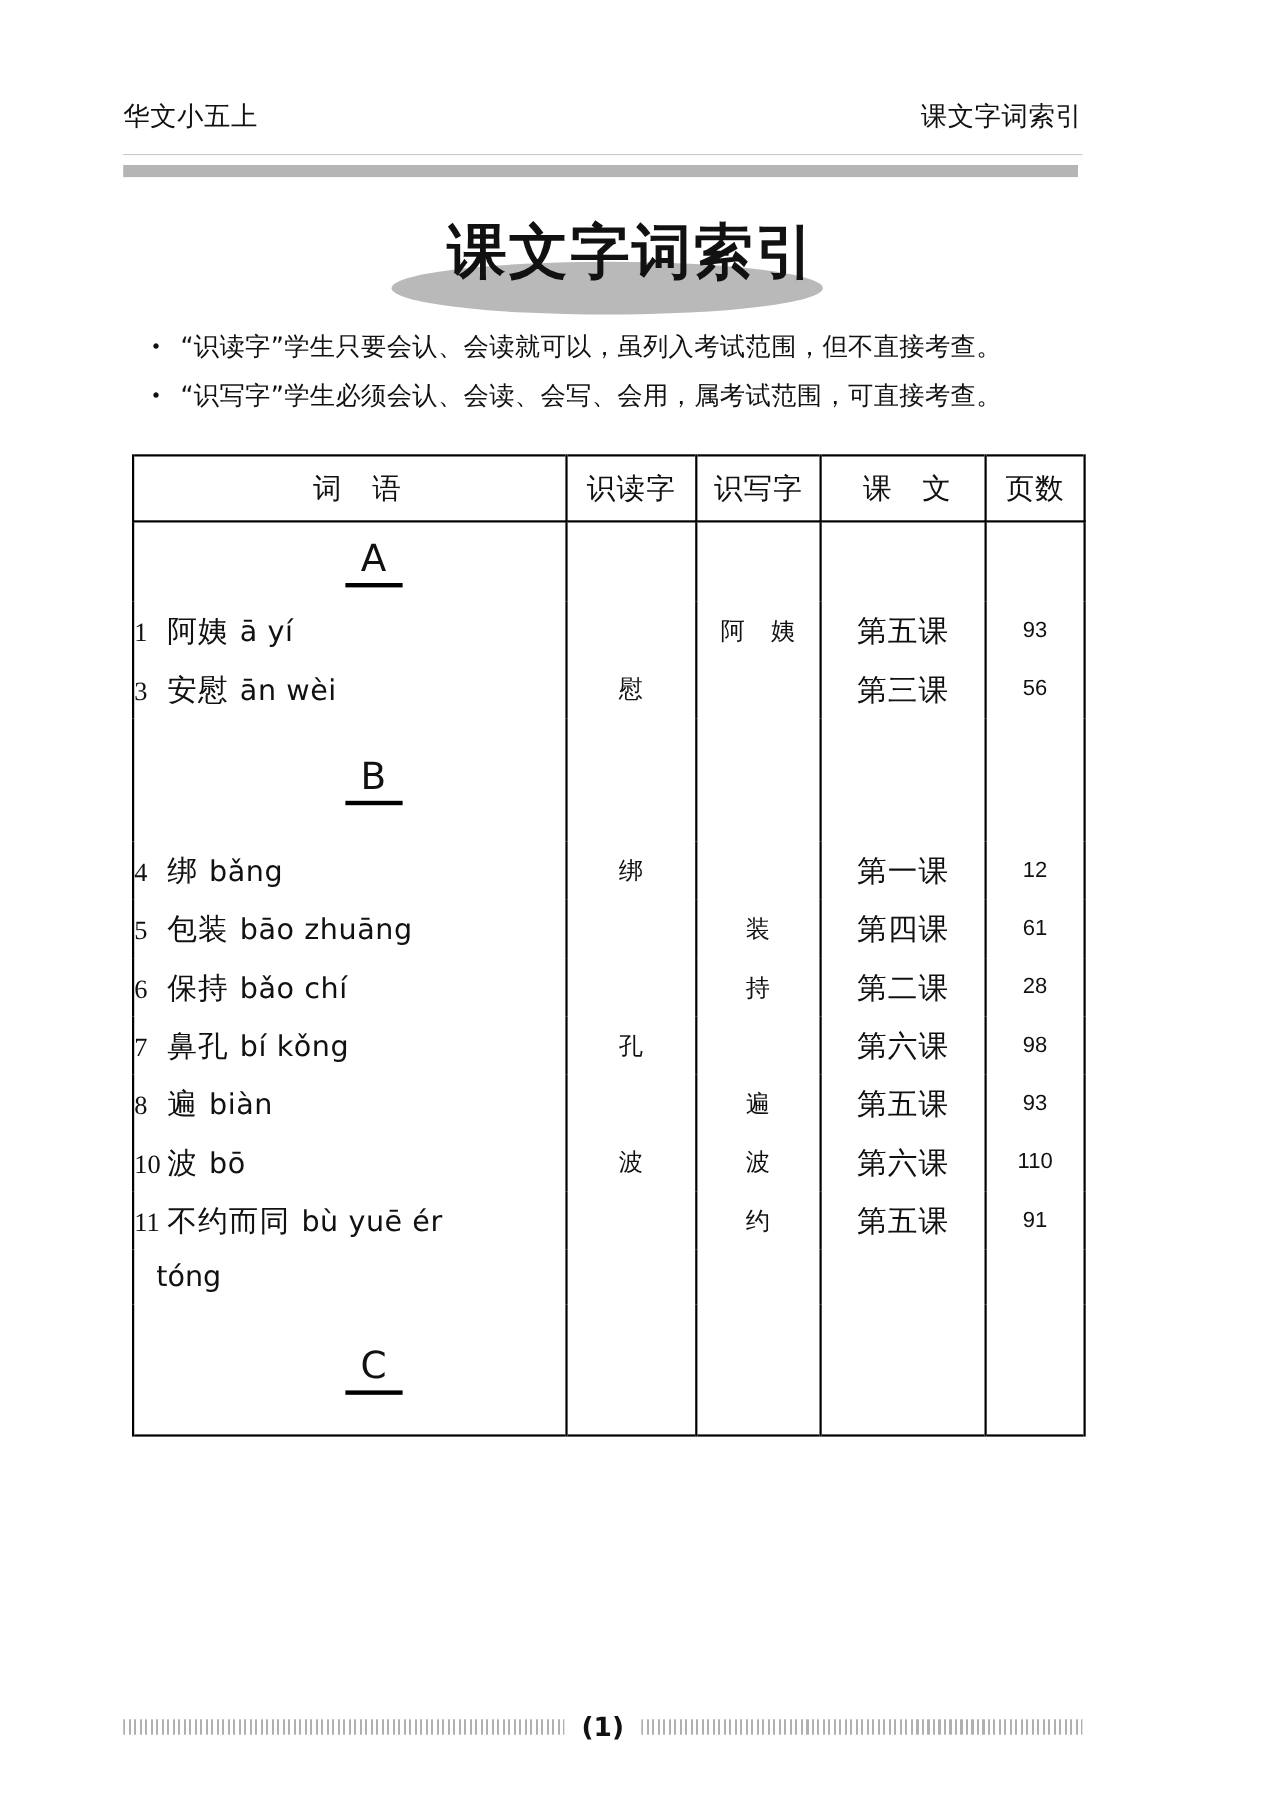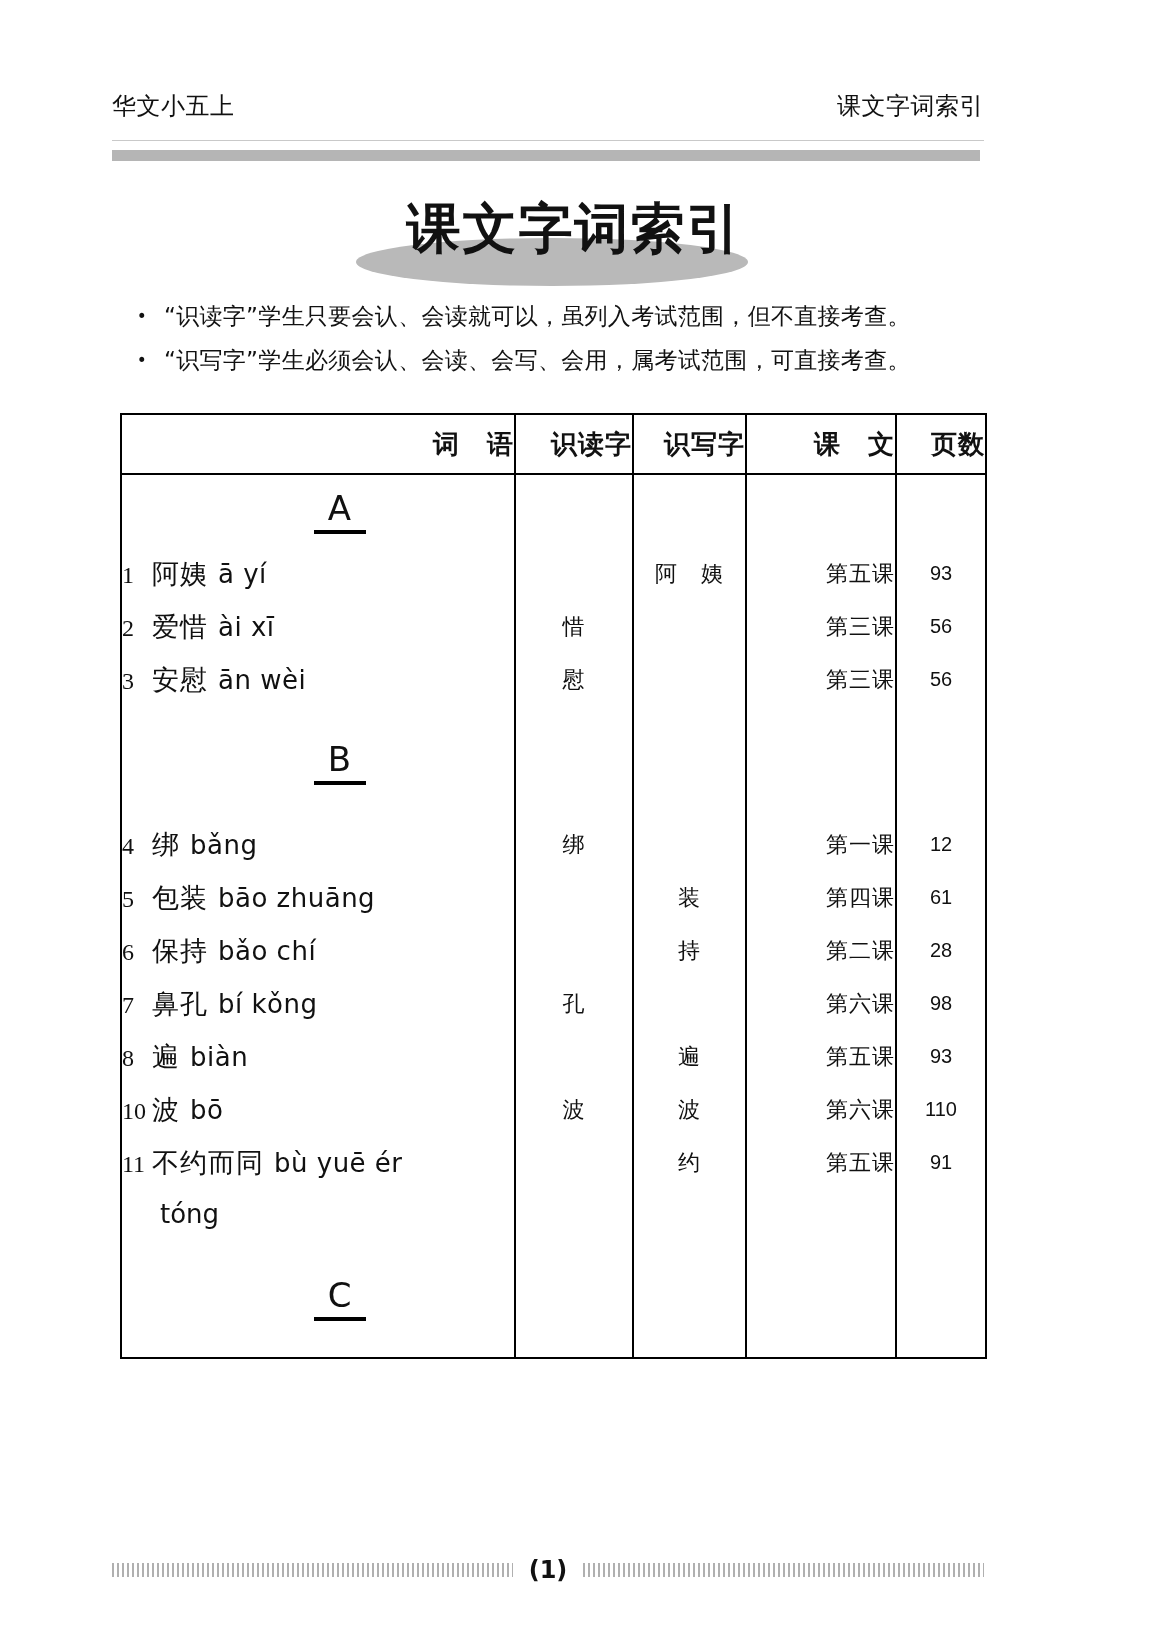--- a/index.html
+++ b/index.html
@@ -131,24 +131,24 @@
   .idx-table th, .idx-table td {
     border-left: 2px solid #000;
     border-right: 2px solid #000;
     padding: 0;
     vertical-align: middle;
   }
   .idx-table thead th {
     border-bottom: 2px solid #000;
     height: 58px;
     font-family: "DejaVu Sans", "Liberation Sans", sans-serif;
-    font-weight: bold;
+    font-weight: normal;
     font-size: 26px;
     letter-spacing: 1px;
-    text-align: right;
+    text-align: center;
   }
   .th-word { letter-spacing: 14px; text-indent: 14px; }
   .th-lesson { letter-spacing: 8px; text-indent: 8px; }
 
   .idx-table tbody td { height: 53px; }
 
   .cell-word {
     text-align: left;
     padding-left: 22px;
     font-size: 26px;
@@ -167,36 +167,36 @@
     margin-right: 10px;
     margin-top: 32px;
   }
   .cell-word .pinyin {
     font-family: "DejaVu Sans", "Liberation Sans", sans-serif;
     font-size: 26px;
     letter-spacing: 0.5px;
   }
   .cell-word .cont {
     display: block;
-    padding-left: 38px;
+    padding-left: 20px;
     font-family: "DejaVu Sans", "Liberation Sans", sans-serif;
     font-size: 26px;
     line-height: 48px;
   }
 
   .cell-hz {
     text-align: center;
     font-family: "DejaVu Sans", "Liberation Sans", sans-serif;
     font-size: 22px;
     letter-spacing: 1px;
   }
   .cell-lesson {
-    text-align: right;
+    text-align: center;
     font-family: Liberation Mono, monospace;
-    font-size: 22px;
+    font-size: 27px;
     letter-spacing: 1px;
     white-space: nowrap;
   }
   .cell-page {
     text-align: center;
     font-family: Liberation Sans, sans-serif;
     font-size: 20px;
   }
 
   
@@ -308,29 +308,20 @@
         <td class="cell-word">
           <span class="num">1</span><span class="hanzi">阿姨</span><span class="pinyin">ā yí</span>
         </td>
         <td class="cell-hz"></td>
         <td class="cell-hz">阿　姨</td>
         <td class="cell-lesson">第五课</td>
         <td class="cell-page">93</td>
       </tr>
       <tr>
         <td class="cell-word">
-          <span class="num">2</span><span class="hanzi">爱惜</span><span class="pinyin">ài xī</span>
-        </td>
-        <td class="cell-hz">惜</td>
-        <td class="cell-hz"></td>
-        <td class="cell-lesson">第三课</td>
-        <td class="cell-page">56</td>
-      </tr>
-      <tr>
-        <td class="cell-word">
           <span class="num">3</span><span class="hanzi">安慰</span><span class="pinyin">ān wèi</span>
         </td>
         <td class="cell-hz">慰</td>
         <td class="cell-hz"></td>
         <td class="cell-lesson">第三课</td>
         <td class="cell-page">56</td>
       </tr>
 
       <tr class="sect-b">
         <td class="sect-cell">

